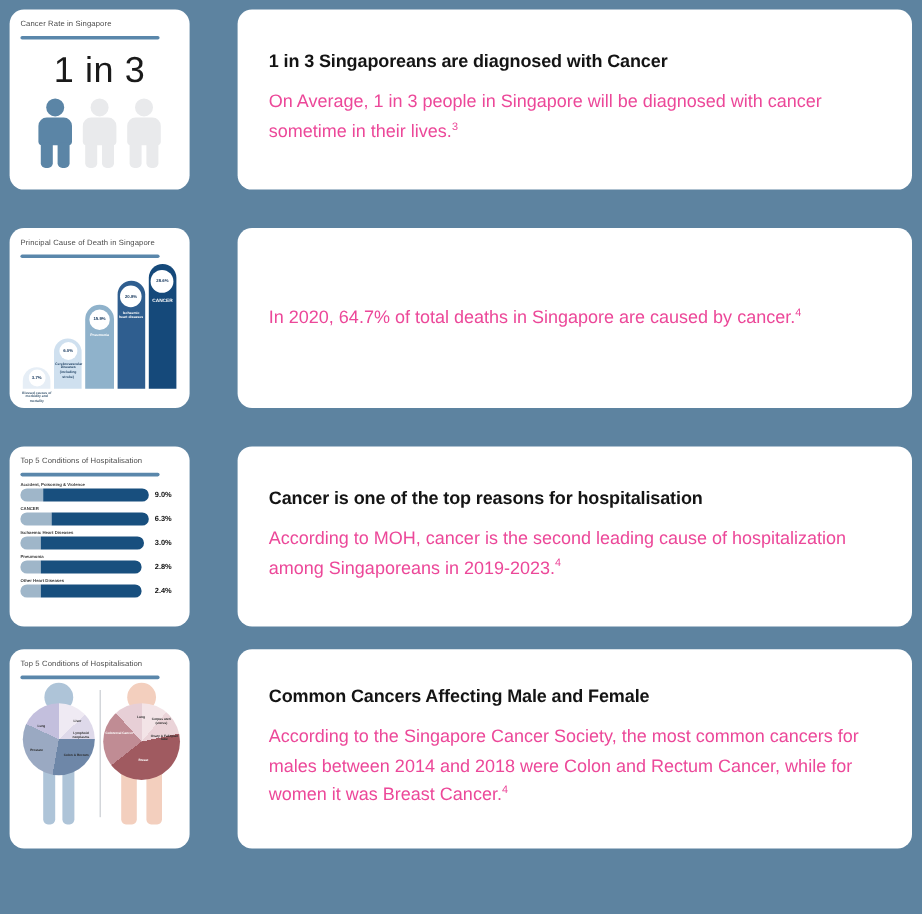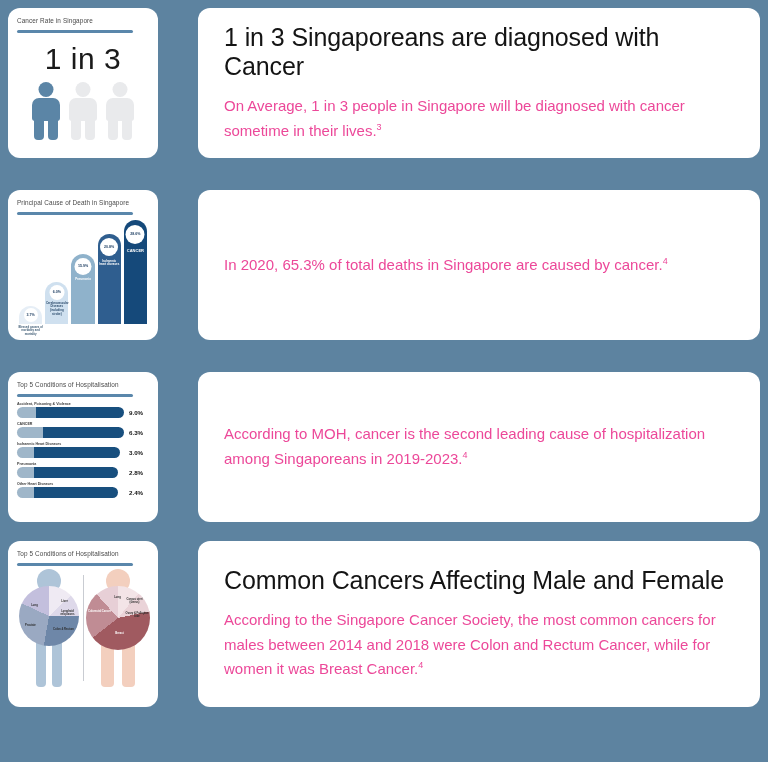--- a/index.html
+++ b/index.html
@@ -142,21 +142,21 @@
   
   .text-card {
     flex: 1; height: 150px;
     background: #ffffff;
     border-radius: 12px;
     padding: 22px 26px;
     display: flex; flex-direction: column; justify-content: center;
   }
   .row:last-child .text-card { height: 166px; }
   .t-head {
-    font-size: 25px; font-weight: 400; color: #141414;
+    font-size: 15px; font-weight: 700; color: #141414;
     letter-spacing: -.1px; margin-bottom: 13px;
   }
   .t-body {
     font-size: 15px; line-height: 1.65; color: #ec4899; max-width: 510px;
   }
   sup { font-size: 9px; vertical-align: super; }
 </style>
 </head>
 <body>
 
@@ -215,21 +215,21 @@
           <div class="bub" style="width:18px;height:18px;top:4px;">20.8%</div>
           <div class="col-lab" style="top:26px;color:#ffffff;">Ischaemic heart diseases</div>
         </div>
         <div class="col" style="height:104px;background:#15497a;">
           <div class="bub" style="width:19px;height:19px;top:5px;">28.6%</div>
           <div class="col-lab" style="top:28px;color:#ffffff;font-size:4px;">CANCER</div>
         </div>
       </div>
     </div>
     <div class="text-card">
-      <div class="t-body"><span>In 2020, 65.3% of total deaths in Singapore are caused by cancer.</span><sup>4</sup></div>
+      <div class="t-body"><span>In 2020, 64.7% of total deaths in Singapore are caused by cancer.</span><sup>4</sup></div>
     </div>
   </div>
 
   <div class="row">
     <div class="graphic-card">
       <div class="g-title">Top 5 Conditions of Hospitalisation</div>
       <div class="g-rule"></div>
       <div class="hbars">
         <div class="hbar-row">
           <div class="hbar-lab">Accident, Poisoning &amp; Violence</div>
@@ -277,20 +277,21 @@
             <div class="hbar-track">
                 <div class="hbar-cap" style="width:16%"></div>
                 <div class="hbar-fill" style="width:78%"></div>
               </div>
             <div class="hbar-val">2.4%</div>
           </div>
         </div>
       </div>
     </div>
     <div class="text-card">
+      <div class="t-head">Cancer is one of the top reasons for hospitalisation</div>
       <div class="t-body"><span>According to MOH, cancer is the second leading cause of hospitalization among Singaporeans in 2019-2023.</span><sup>4</sup></div>
     </div>
   </div>
 
   <div class="row">
     <div class="graphic-card">
       <div class="g-title">Top 5 Conditions of Hospitalisation</div>
       <div class="g-rule"></div>
       <div class="pies">
         <div class="divider"></div>

